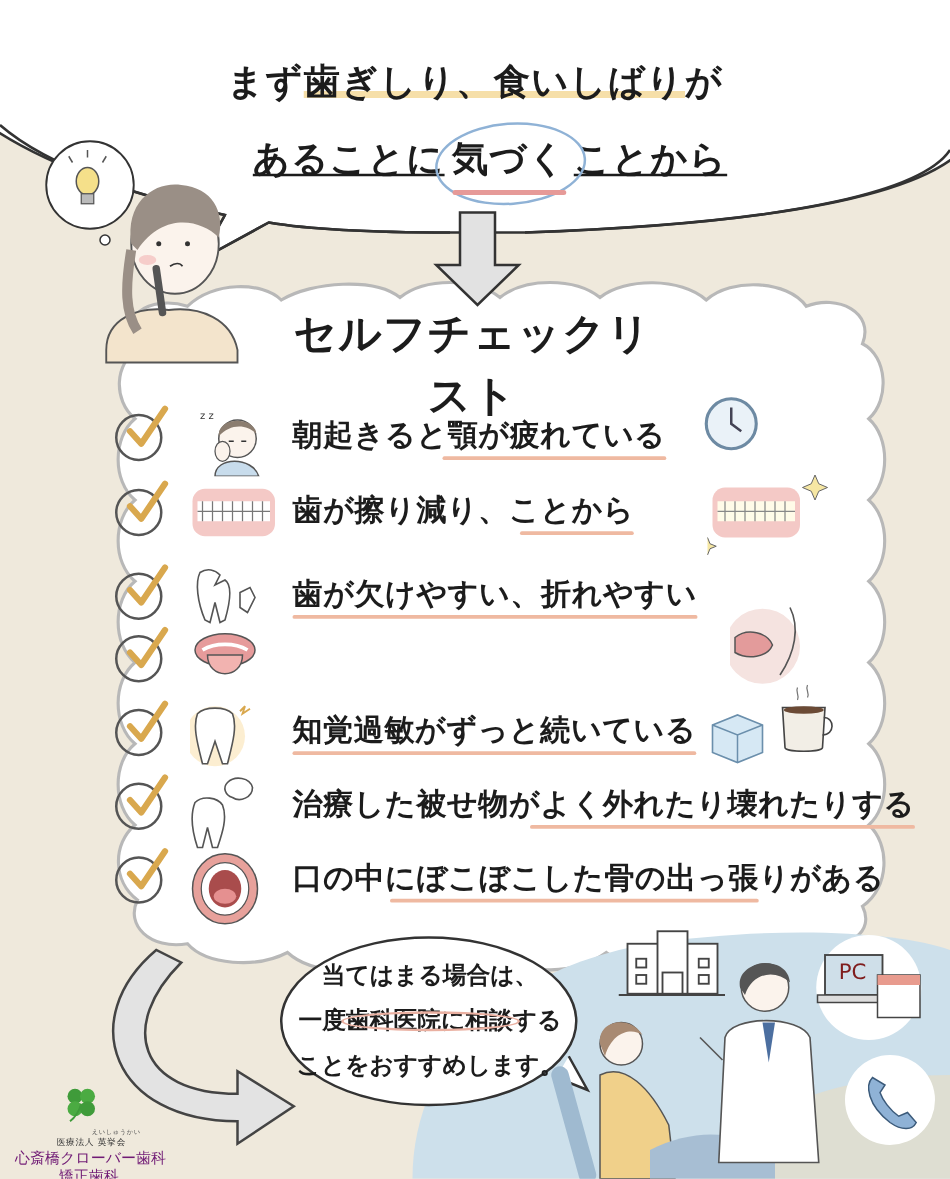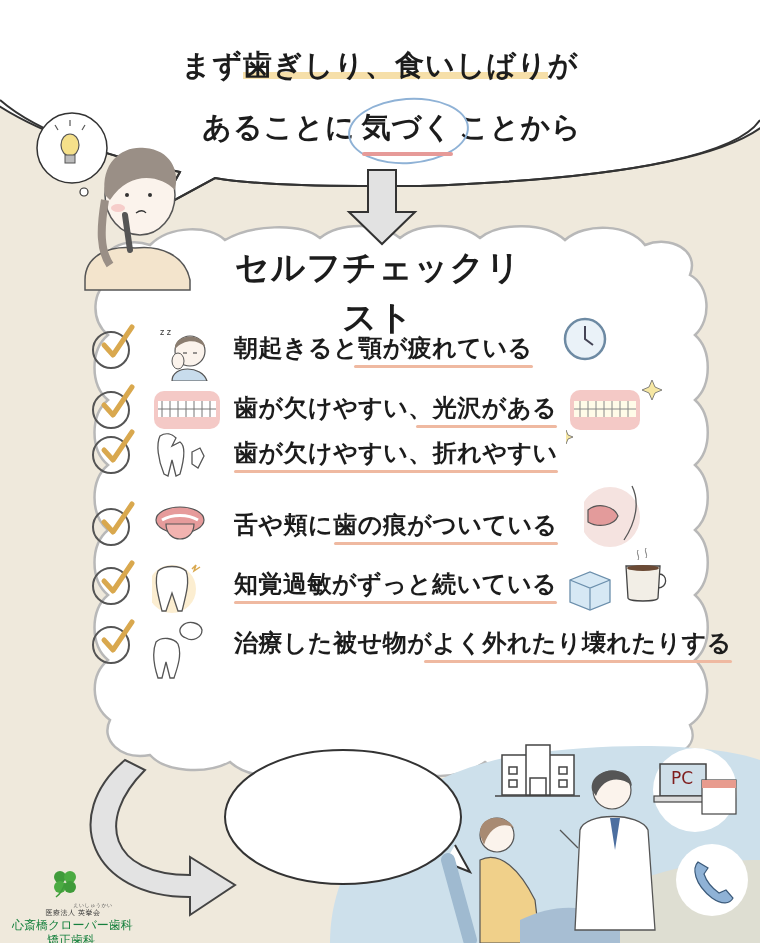--- a/index.html
+++ b/index.html
@@ -66,21 +66,21 @@
   .advice .hl-oval { position: relative; }
   .advice .hl-oval::before {
     content: ""; position: absolute; left: -4px; right: -6px; top: 4px; bottom: 2px;
     border: 2px solid #eab0a1; border-radius: 50%;
   }
 
   
   .logo { position: absolute; left: 0; top: 868px; width: 130px; text-align: center; }
   .logo .corp { font-size: 7px; color: #333; letter-spacing: .5px; padding-left: 16px; }
   .logo .corp .ruby { font-size: 5px; display: block; margin-left: 40px; color: #555; }
-  .logo .name { font-size: 12px; color: #15803d; line-height: 15px; white-space: nowrap; font-family: "DejaVu Serif", serif; margin-left: 12px; }
+  .logo .name { font-size: 12px; color: #701a75; line-height: 15px; white-space: nowrap; font-family: "DejaVu Serif", serif; margin-left: 12px; }
 </style>
 </head>
 <body>
 
 <div class="stage">
 
   <svg class="bg" width="760" height="943" viewBox="0 0 760 943">
 
     <path d="M-10 0 L770 0 L770 120 C740 150 650 178 420 186 L360 186 C300 186 250 184 215 178 L160 208 L180 172 C120 160 40 135 -10 100 Z" fill="#fff" stroke="#333" stroke-width="2"></path>
     <rect x="0" y="0" width="760" height="100" fill="#fff"></rect>
@@ -146,21 +146,21 @@
 
     <circle cx="612" cy="790" r="19" fill="#fbf3ec" stroke="#555" stroke-width="1.2"></circle>
     <path d="M592 790 C588 768 630 762 632 786 C620 775 602 778 596 796 Z" fill="#555"></path>
     <path d="M580 830 C585 812 640 812 648 830 L655 930 L575 930 Z" fill="#fff" stroke="#555" stroke-width="1.3"></path>
     <path d="M610 818 L615 850 L620 818 Z" fill="#4c6fa0"></path>
     <path d="M560 830 L578 848" stroke="#555" stroke-width="1.3"></path>
   </svg>
 
   <div class="headline">
     <span class="line"><span>まず</span><span class="hl-yellow">歯ぎしり、食いしばり</span><span>が</span></span>
-    <span class="line" style="padding-left:24px;"><span>あることに</span><span class="hl-circle">気づく</span><span>ことから</span></span>
+    <span class="line" style="padding-left:24px;text-decoration:underline;"><span>あることに</span><span class="hl-circle">気づく</span><span>ことから</span></span>
   </div>
 
   <div class="cl-title">セルフチェックリスト</div>
 
   <div class="row" style="top:325px;">
     <span class="check">
         <svg width="40" height="40" viewBox="0 0 40 40">
           <path d="M6 22 L15 32 L34 4" stroke="#d9a84e" stroke-width="5" fill="none" stroke-linecap="round" stroke-linejoin="round"></path>
         </svg>
       </span>
@@ -183,31 +183,31 @@
     <span class="check">
         <svg width="40" height="40" viewBox="0 0 40 40">
           <path d="M6 22 L15 32 L34 4" stroke="#d9a84e" stroke-width="5" fill="none" stroke-linecap="round" stroke-linejoin="round"></path>
         </svg>
       </span>
     <span class="ill"><svg width="70" height="50" viewBox="0 0 70 50">
           <rect x="2" y="6" width="66" height="38" rx="10" fill="#f4c9c6"></rect>
           <path d="M6 24 L64 24" stroke="#fff" stroke-width="16"></path>
           <path d="M10 16 L10 32 M18 16 L18 32 M26 16 L26 32 M34 16 L34 32 M42 16 L42 32 M50 16 L50 32 M58 16 L58 32 M6 24 L64 24" stroke="#777" stroke-width="1"></path>
         </svg></span>
-    <span class="item-text"><span>歯が欠けやすい、光沢がある</span><span class="ul" style="left:182px;right:0;"></span></span>
+    <span class="item-text"><span>歯が擦り減り、ことから</span><span class="ul" style="left:182px;right:0;"></span></span>
   </div>
   <svg style="position:absolute;left:566px;top:376px;" width="100" height="68">
       <rect x="4" y="14" width="70" height="40" rx="10" fill="#f4c9c6"></rect>
       <path d="M8 33 L70 33" stroke="#fffbe8" stroke-width="16"></path>
       <path d="M14 25 L14 41 M22 25 L22 41 M30 25 L30 41 M38 25 L38 41 M46 25 L46 41 M54 25 L54 41 M62 25 L62 41 M8 33 L70 33" stroke="#888" stroke-width="1"></path>
       <path d="M86 4 L89 11 L96 14 L89 17 L86 24 L83 17 L76 14 L83 11 Z" fill="#f6e7a3" stroke="#666" stroke-width=".8"></path>
       <path d="M0 54 L2 59 L7 61 L2 63 L0 68 L-2 63 L-7 61 L-2 59 Z" fill="#f6e7a3" stroke="#666" stroke-width=".8"></path>
     </svg>
 
-  <div class="row" style="top:430px;">
+  <div class="row" style="top:452px;">
     <span class="check">
         <svg width="40" height="40" viewBox="0 0 40 40">
           <path d="M6 22 L15 32 L34 4" stroke="#d9a84e" stroke-width="5" fill="none" stroke-linecap="round" stroke-linejoin="round"></path>
         </svg>
       </span>
     <span class="ill"><svg width="70" height="50" viewBox="0 0 70 50">
           <path d="M8 6 C14 2 20 4 24 8 L20 16 L28 12 C34 16 32 30 28 44 L24 46 L20 30 L16 46 L12 44 C6 30 4 14 8 6 Z" fill="#fff" stroke="#555" stroke-width="1.3"></path>
           <path d="M40 22 L48 18 L52 26 L46 38 L40 34 Z" fill="#fff" stroke="#555" stroke-width="1.3"></path>
         </svg></span>
     <span class="item-text"><span>歯が欠けやすい、折れやすい</span><span class="ul" style="left:0;right:0;"></span></span>
@@ -217,21 +217,21 @@
     <span class="check">
         <svg width="40" height="40" viewBox="0 0 40 40">
           <path d="M6 22 L15 32 L34 4" stroke="#d9a84e" stroke-width="5" fill="none" stroke-linecap="round" stroke-linejoin="round"></path>
         </svg>
       </span>
     <span class="ill"><svg width="70" height="50" viewBox="0 0 70 50">
           <ellipse cx="28" cy="18" rx="24" ry="13" fill="#e69b9b" stroke="#555" stroke-width="1.2"></ellipse>
           <path d="M10 18 C20 12 36 12 46 18" stroke="#fff" stroke-width="3" fill="none"></path>
           <path d="M14 22 C14 42 42 42 42 22 Z" fill="#f2b3b0" stroke="#555" stroke-width="1.2"></path>
         </svg></span>
-    <span class="item-text"><span>舌や頬に歯の痕がついている</span><span class="ul" style="left:100px;right:0;"></span></span>
+    <span class="item-text"><span class="ul" style="left:100px;right:0;"></span></span>
   </div>
   <svg style="position:absolute;left:584px;top:482px;" width="66" height="70">
       <circle cx="26" cy="35" r="30" fill="#f5e3e0"></circle>
       <path d="M4 28 C14 20 30 24 34 34 C30 44 14 46 4 40 Z" fill="#e39b9b" stroke="#555" stroke-width="1.2"></path>
       <path d="M48 4 C56 20 52 40 40 58" stroke="#555" stroke-width="1.3" fill="none"></path>
     </svg>
 
   <div class="row" style="top:561px;">
     <span class="check">
         <svg width="40" height="40" viewBox="0 0 40 40">
@@ -260,21 +260,40 @@
           <path d="M6 22 L15 32 L34 4" stroke="#d9a84e" stroke-width="5" fill="none" stroke-linecap="round" stroke-linejoin="round"></path>
         </svg>
       </span>
     <span class="ill"><svg width="70" height="60" viewBox="0 0 70 60">
           <path d="M4 22 C10 16 22 18 26 24 C30 34 26 46 22 58 L18 58 L14 42 L10 58 L6 58 C2 46 0 32 4 22 Z" fill="#fff" stroke="#555" stroke-width="1.3"></path>
           <path d="M30 6 C36 0 48 2 50 10 C50 18 40 22 34 18 C28 16 26 10 30 6 Z" fill="#fff" stroke="#555" stroke-width="1.3"></path>
         </svg></span>
     <span class="item-text"><span>治療した被せ物がよく外れたり壊れたりする</span><span class="ul" style="left:190px;right:0;"></span></span>
   </div>
 
-
+  <div class="row" style="top:679px;">
+    <span class="check">
+        <svg width="40" height="40" viewBox="0 0 40 40">
+          <path d="M6 22 L15 32 L34 4" stroke="#d9a84e" stroke-width="5" fill="none" stroke-linecap="round" stroke-linejoin="round"></path>
+        </svg>
+      </span>
+    <span class="ill"><svg width="70" height="62" viewBox="0 0 70 62">
+          <ellipse cx="28" cy="32" rx="26" ry="28" fill="#e7a19b" stroke="#555" stroke-width="1.2"></ellipse>
+          <ellipse cx="28" cy="32" rx="19" ry="21" fill="#fff" stroke="#555" stroke-width="1"></ellipse>
+          <ellipse cx="28" cy="32" rx="13" ry="15" fill="#a94c4c"></ellipse>
+          <ellipse cx="28" cy="38" rx="9" ry="6" fill="#e59090"></ellipse>
+        </svg></span>
+    <span class="item-text"><span>口の中にぼこぼこした骨の出っ張りがある</span><span class="ul" style="left:78px;right:100px;"></span></span>
+  </div>
+
+  <div class="advice">
+    <div>当てはまる場合は、</div>
+    <div><span>一度</span><span class="hl-oval">歯科医院に相談</span><span>する</span></div>
+    <div>ことをおすすめします。</div>
+  </div>
 
   <div style="position:absolute;left:671px;top:768px;font-size:17px;color:#7f1d1d;">PC</div>
 
   <div class="logo">
     <svg width="30" height="30" viewBox="0 0 30 30">
       <circle cx="10" cy="9" r="6" fill="#3f9b3a"></circle>
         <circle cx="20" cy="9" r="6" fill="#4bab42"></circle>
       <circle cx="10" cy="19" r="6" fill="#4bab42"></circle>
         <circle cx="20" cy="19" r="6" fill="#3f9b3a"></circle>
       <path d="M15 15 C13 22 10 26 6 29" stroke="#3f9b3a" stroke-width="1.5" fill="none"></path>

